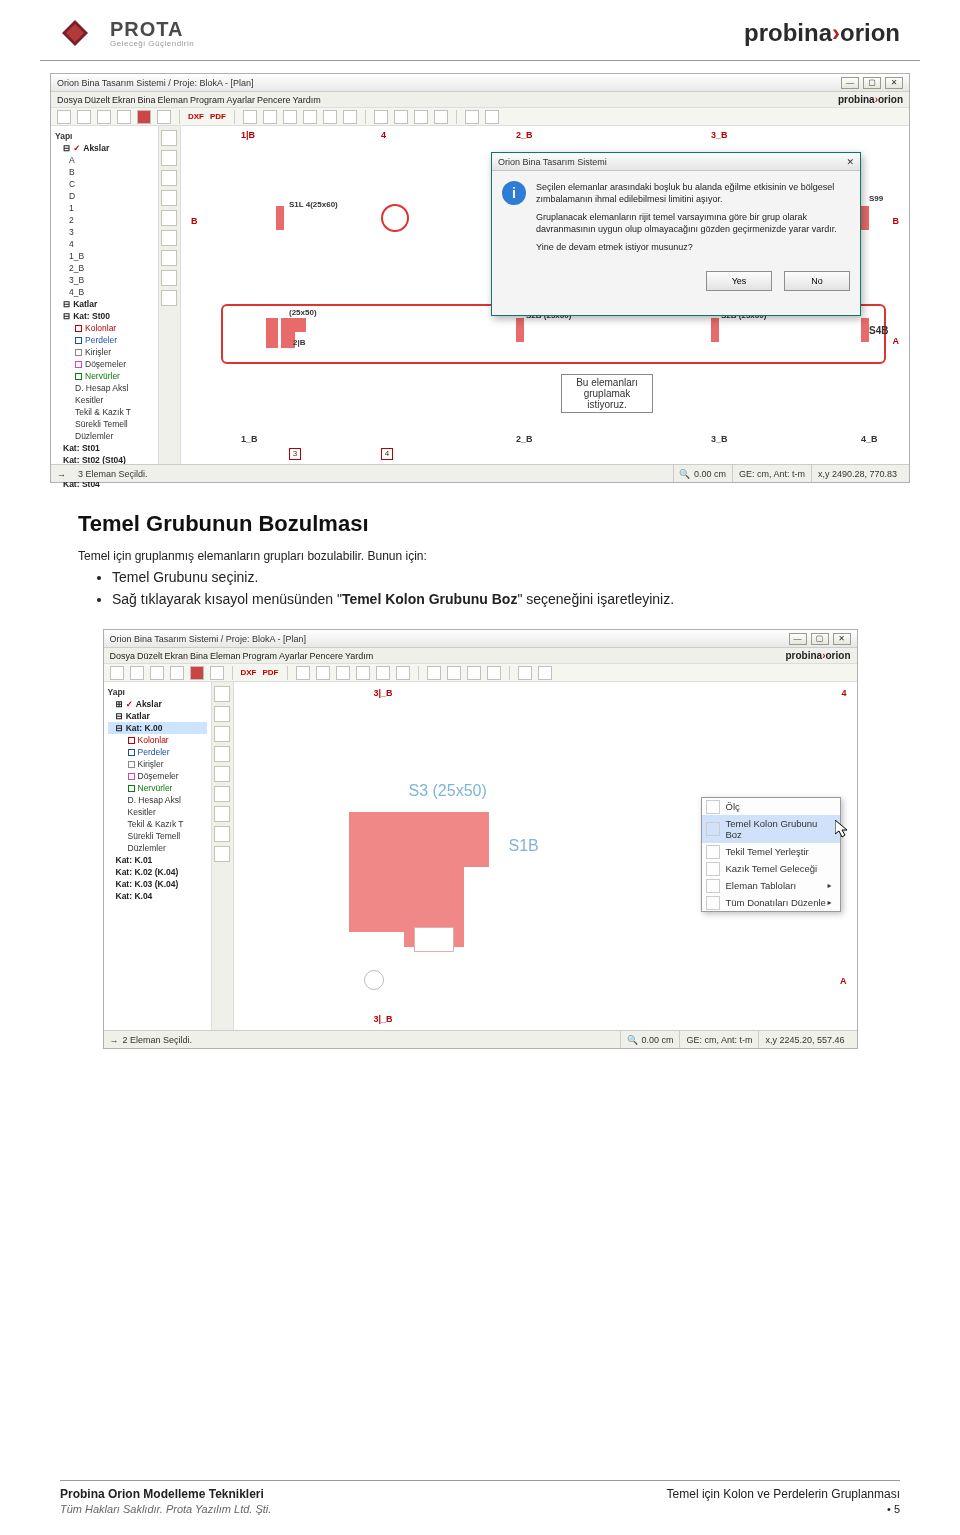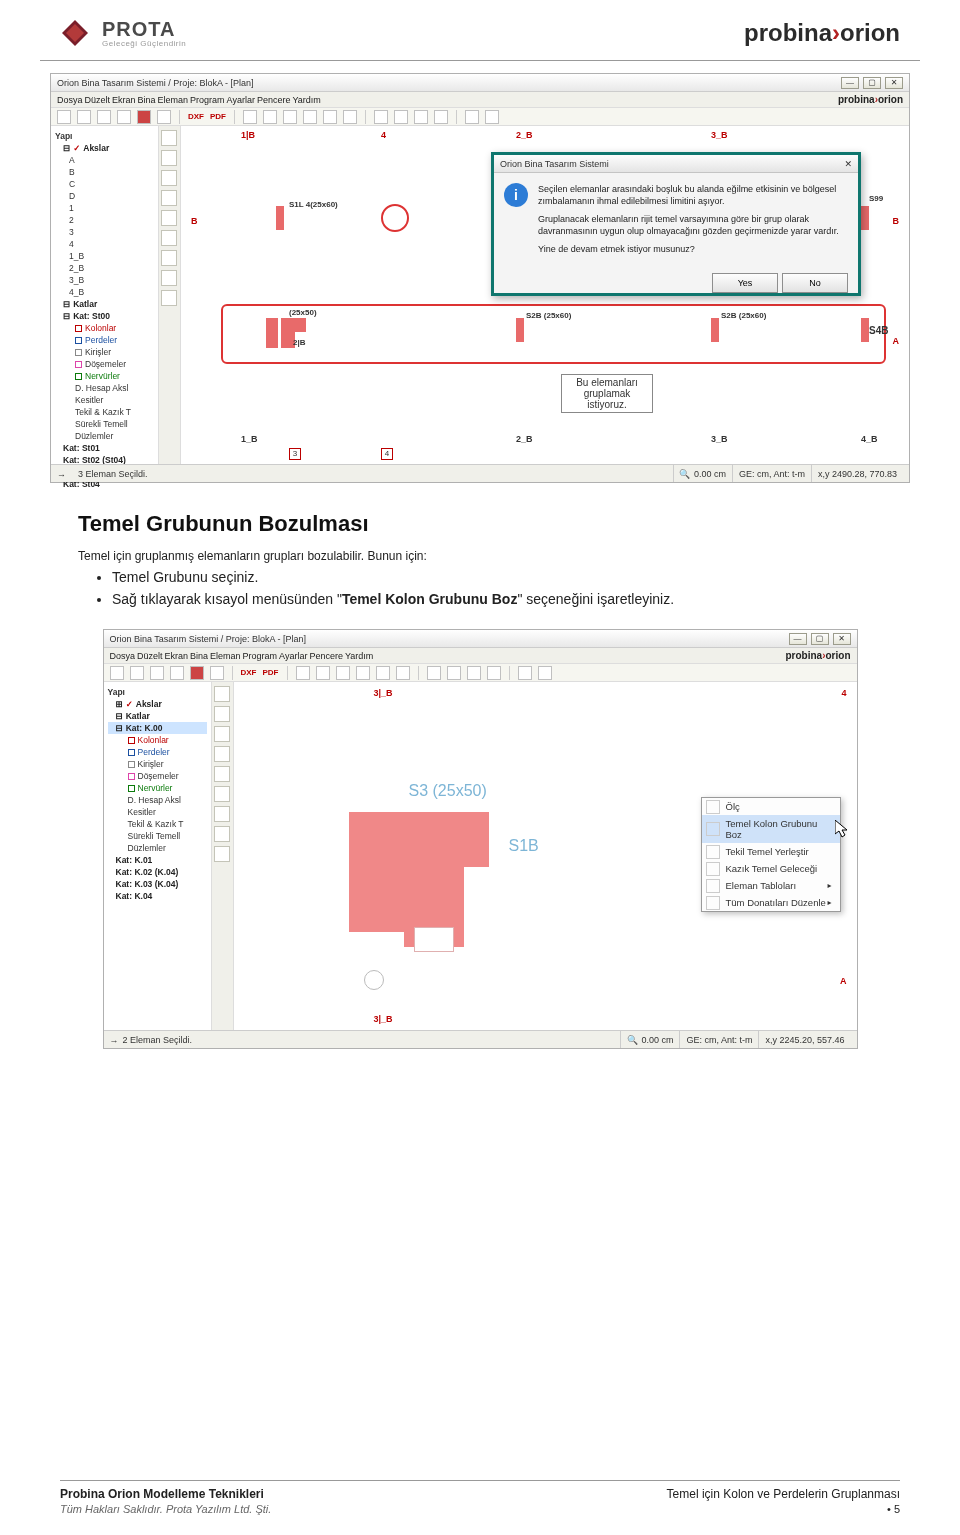--- a/index.html
+++ b/index.html
@@ -1,20 +1,20 @@
 <!DOCTYPE html>
 <html><head>
 <meta charset="utf-8">
 <style>
   * { box-sizing: border-box; margin: 0; padding: 0; }
   body { width: 960px; height: 1535px; background: #fff; font-family: "Segoe UI", Tahoma, sans-serif; position: relative; }
 
   
   .page-header { display: flex; justify-content: space-between; align-items: center; padding: 18px 60px 8px 60px; }
-  .logo-left { display: flex; gap: 12px; }
+  .logo-left { display: flex; gap: 20px; }
   .logo-left .diamond { width: 30px; height: 30px; }
   .logo-left .text { font-size: 20px; font-weight: 800; color: #4a4a4a; letter-spacing: 1px; }
   .logo-left .subtext { font-size: 8px; color: #999; letter-spacing: 0.5px; display: block; margin-top: -2px; }
   .logo-right { font-size: 24px; font-weight: 800; color: #2b2b2b; }
   .logo-right .arrow { color: #b22222; }
   .header-rule { height: 1px; background: #999; margin: 4px 40px 12px 40px; }
 
   
   .screenshot { margin: 0 auto; border: 1px solid #b0b0b0; background: #f4f4f0; position: relative; font-size: 9px; color: #333; }
   .ss1 { width: 860px; height: 410px; }
@@ -54,27 +54,27 @@
   .canvas { flex: 1; background: #fff; position: relative; overflow: hidden; }
   .axis-label { position: absolute; font-size: 9px; color: #b00; font-weight: 600; }
   .axis-label.black { color: #333; }
   .axis-square { position: absolute; width: 12px; height: 12px; border: 1px solid #b00; color: #333; font-size: 8px; text-align: center; line-height: 10px; }
   .red-col { position: absolute; background: #e86a6a; }
   .red-circle { position: absolute; width: 28px; height: 28px; border: 2px solid #d33; border-radius: 50%; }
   .annotation-box { position: absolute; width: 92px; font-size: 10px; text-align: center; background: #fff; border: 1px solid #888; padding: 2px; }
   .red-highlight-box { position: absolute; border: 2px solid #d33; border-radius: 6px; }
 
   
-  .dialog { position: absolute; background: #f4f4f4; border: 3px solid #0f766e; box-shadow: 2px 3px 8px rgba(0,0,0,0.3); }
+  .dialog { position: absolute; background: #f4f4f4; border: 1px solid #0f766e; box-shadow: 2px 3px 8px rgba(0,0,0,0.3); }
   .dialog .dlg-title { height: 18px; background: linear-gradient(#fdfdfd,#e4e4e4); border-bottom: 1px solid #c4c4c4; padding: 0 6px; font-size: 9px; display: flex; align-items: center; justify-content: space-between; }
   .dialog .dlg-body { padding: 10px 10px 6px 10px; display: flex; gap: 10px; }
   .dialog .dlg-icon { width: 24px; height: 24px; border-radius: 50%; background: #2d7cd6; color: #fff; text-align: center; line-height: 24px; font-weight: 700; font-size: 14px; flex-shrink: 0; }
   .dialog .dlg-text { font-size: 9px; line-height: 12px; color: #222; }
   .dialog .dlg-text p { margin-bottom: 6px; }
-  .dialog .dlg-buttons { display: flex; justify-content: flex-end; gap: 4px; padding: 6px 10px 0; }
+  .dialog .dlg-buttons { display: flex; justify-content: flex-end; gap: 12px; padding: 6px 10px 24px; }
   .dialog .dlg-buttons button { width: 66px; height: 20px; font-size: 9px; background: linear-gradient(#fdfdfd,#e2e2e2); border: 1px solid #8e8e8e; }
 
   .statusbar { position: absolute; bottom: 0; left: 0; right: 0; height: 18px; background: #f0f0ea; border-top: 1px solid #ccc; display: flex; align-items: center; font-size: 9px; padding: 0 6px; }
   .statusbar .spacer { flex: 1; }
   .statusbar .cell { border-left: 1px solid #ccc; padding: 0 6px; height: 100%; display: flex; align-items: center; gap: 3px; }
 
   
   .context-menu { position: absolute; background: #fdfdfd; border: 1px solid #9a9a9a; box-shadow: 2px 2px 6px rgba(0,0,0,0.25); font-size: 9.5px; width: 140px; }
   .context-menu .ci { padding: 3px 8px 3px 24px; display: flex; align-items: center; position: relative; }
   .context-menu .ci .mi { position: absolute; left: 4px; width: 14px; height: 14px; border: 1px solid #ccc; }

